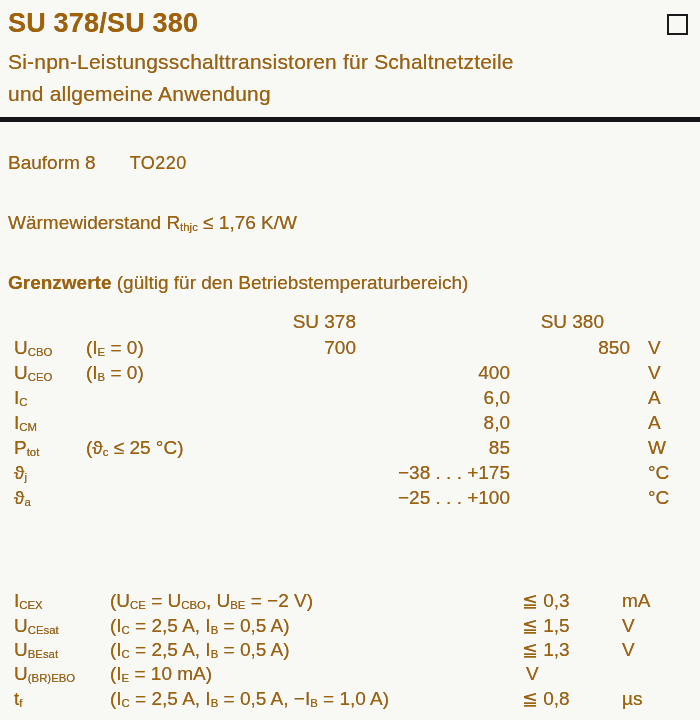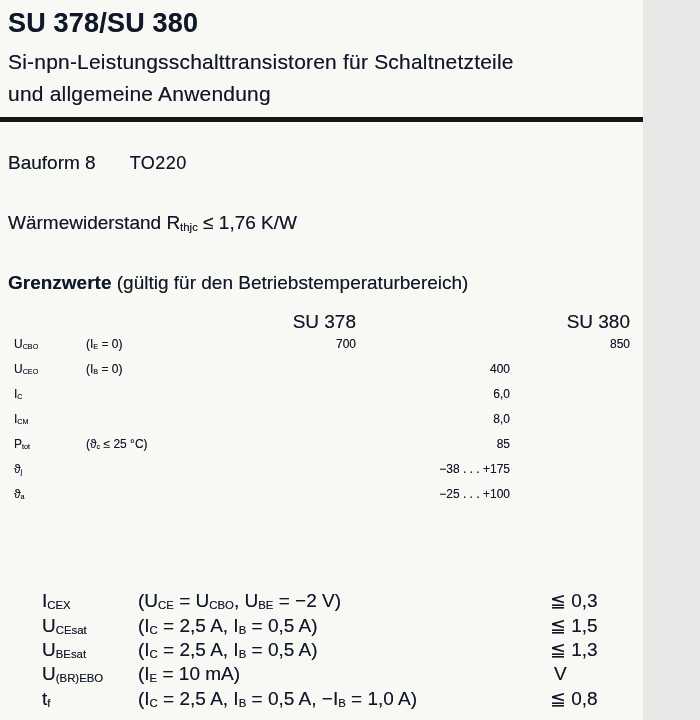--- a/index.html
+++ b/index.html
@@ -1,20 +1,20 @@
 <!DOCTYPE html>
 <html><head>
 <meta charset="utf-8">
 <style>
   * { margin:0; padding:0; box-sizing:border-box; }
   html,body { width:700px; height:720px; }
   body { background:#e8e8e6; }
   .page {
-    position:relative; width:643px; height:720px; overflow:hidden;
-    background:#f8f8f5; color:#0f172a;
+    position:relative; width:700px; height:720px; overflow:hidden;
+    background:#f8f8f5; color:#a16207;
     font-family:"Liberation Sans","DejaVu Sans",sans-serif;
     text-shadow:0 0 0.5px rgba(26,26,26,0.55);
   }
   sub { font-size:0.6em; vertical-align:-0.14em; letter-spacing:0; }
 
   .title { position:absolute; top:8px; left:8px; font-size:27px; font-weight:700; letter-spacing:0.2px; }
   .corner-box { position:absolute; top:14px; left:667px; width:21px; height:21px; border:2.5px solid #1a1a1a; }
   .subtitle { position:absolute; top:46px; left:8px; font-size:21px; font-weight:400; line-height:32px; letter-spacing:0.2px; }
   .rule { position:absolute; top:117px; left:0; width:700px; height:5px; background:#161616; }
 
@@ -22,29 +22,29 @@
   .bauform .val { margin-left:34px; font-size:18px; letter-spacing:0.5px;margin-top:22px; }
   .thermal { position:absolute; top:212px; left:8px; font-size:19px; }
 
   .sec-heading { position:absolute; left:8px; font-size:19px; }
   .sec-heading .b { font-weight:700; }
   .g-heading { top:272px; }
   .k-heading { top:549px; }
 
   .g-colhead { position:absolute; top:311px; left:0; width:700px; height:24px; font-size:19px; }
   .g-colhead .h378 { position:absolute; left:281px; width:75px; text-align:right; }
-  .g-colhead .h380 { position:absolute; left:510px; width:120px; text-align:right; }
+  .g-colhead .h380 { position:absolute; left:484px; width:120px; text-align:right; }
 
   .g-body { position:absolute; top:337px; left:0; width:700px; }
   .g-row { display:grid; grid-template-columns:72px 195px 75px 154px 120px auto;
-           height:25px; padding-left:14px; font-size:12px; align-items:baseline; }
+           height:25px; padding-left:14px; font-size:19px; align-items:baseline; }
   .g-row .c-378, .g-row .c-both, .g-row .c-380 { text-align:right; }
   .c-unit { padding-left:18px; }
 
-  .k-body { position:absolute; top:589px; left:0; width:700px;padding-left:28px; }
+  .k-body { position:absolute; top:589px; left:0; width:700px; }
   .k-row { display:grid; grid-template-columns:96px 412px 96px auto;
            height:24.5px; padding-left:14px; font-size:19px; align-items:baseline; }
   .k-row .c-unit { padding-left:4px; }
 </style>
 </head>
 <body>
 
 <div class="page">
 
   <div class="title">SU 378/SU 380</div>

